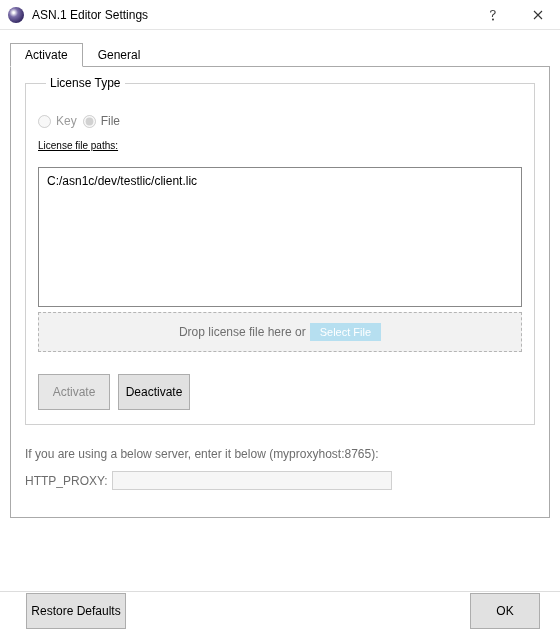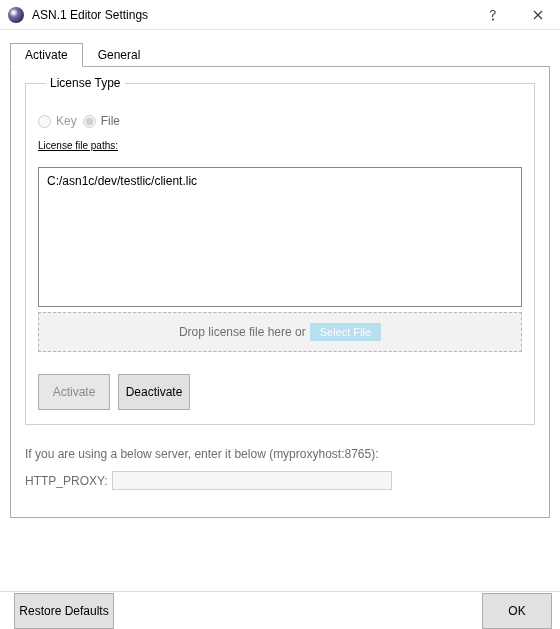--- a/index.html
+++ b/index.html
@@ -147,21 +147,21 @@
       padding: 0 4px;
       font-size: 12px;
     }
     .footer {
       position: absolute;
       left: 0; right: 0; bottom: 0;
       height: 38px;
       border-top: 1px solid #ddd;
       display: flex;
       align-items: center;
-      padding: 0 8px;
+      padding: 0 20px;
       background: #fff;
     }
     .footer .spacer { flex: 1; }
     .footer .btn { min-width: 70px; margin-left: 6px; }
   </style>
 </head>
 <body>
 
 <div class="titlebar">
   <div class="app-icon"></div>

